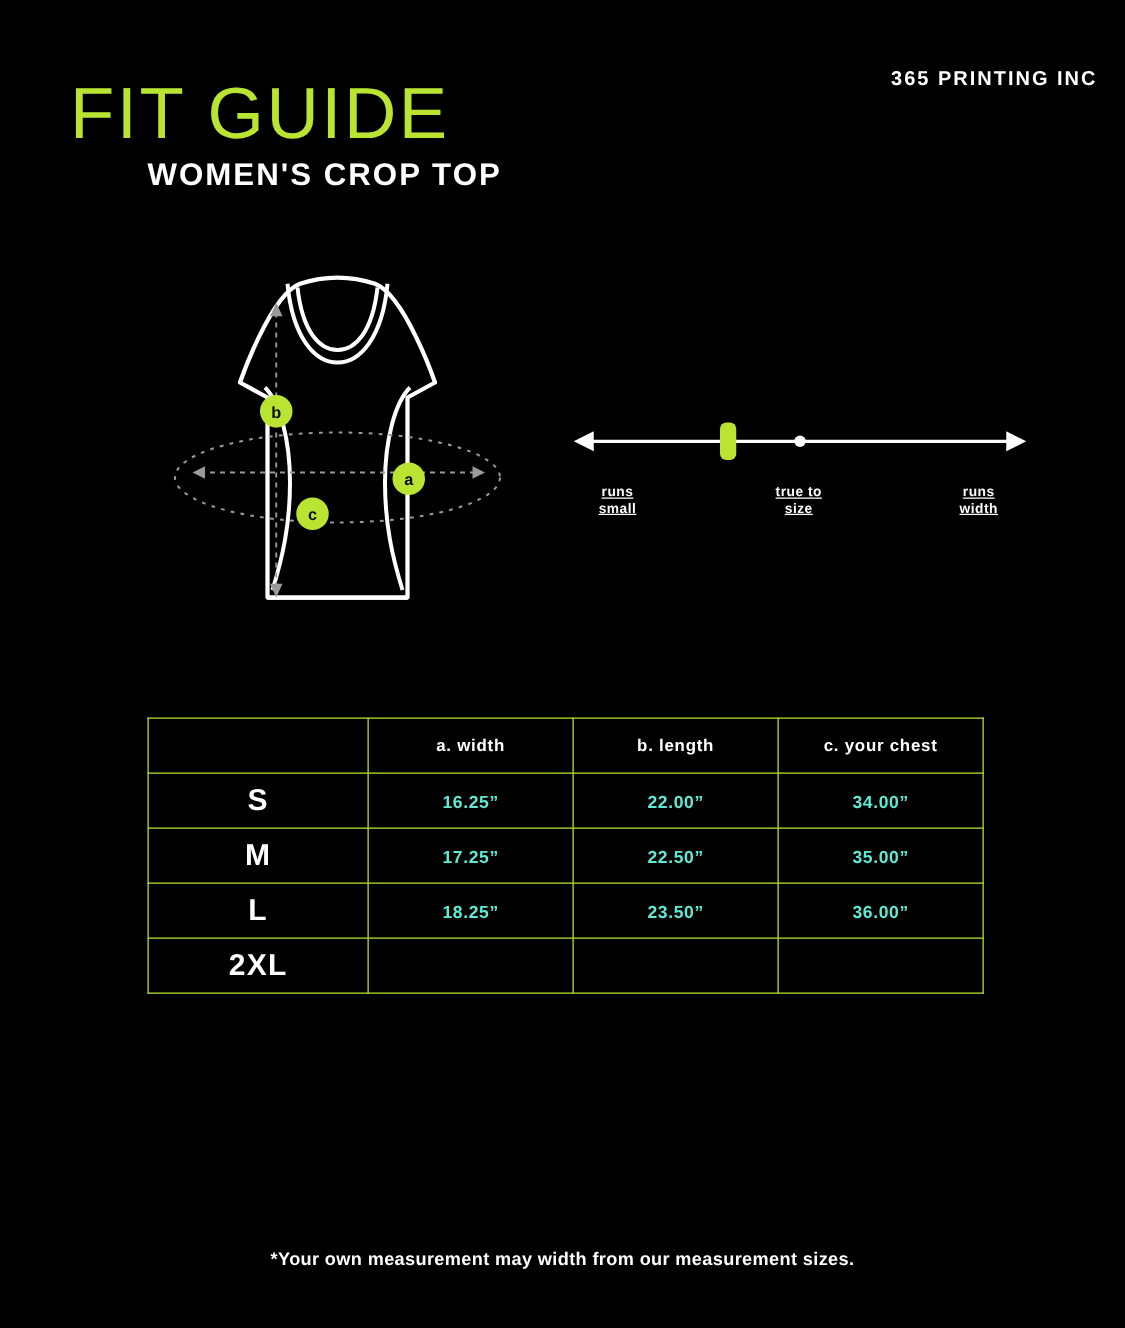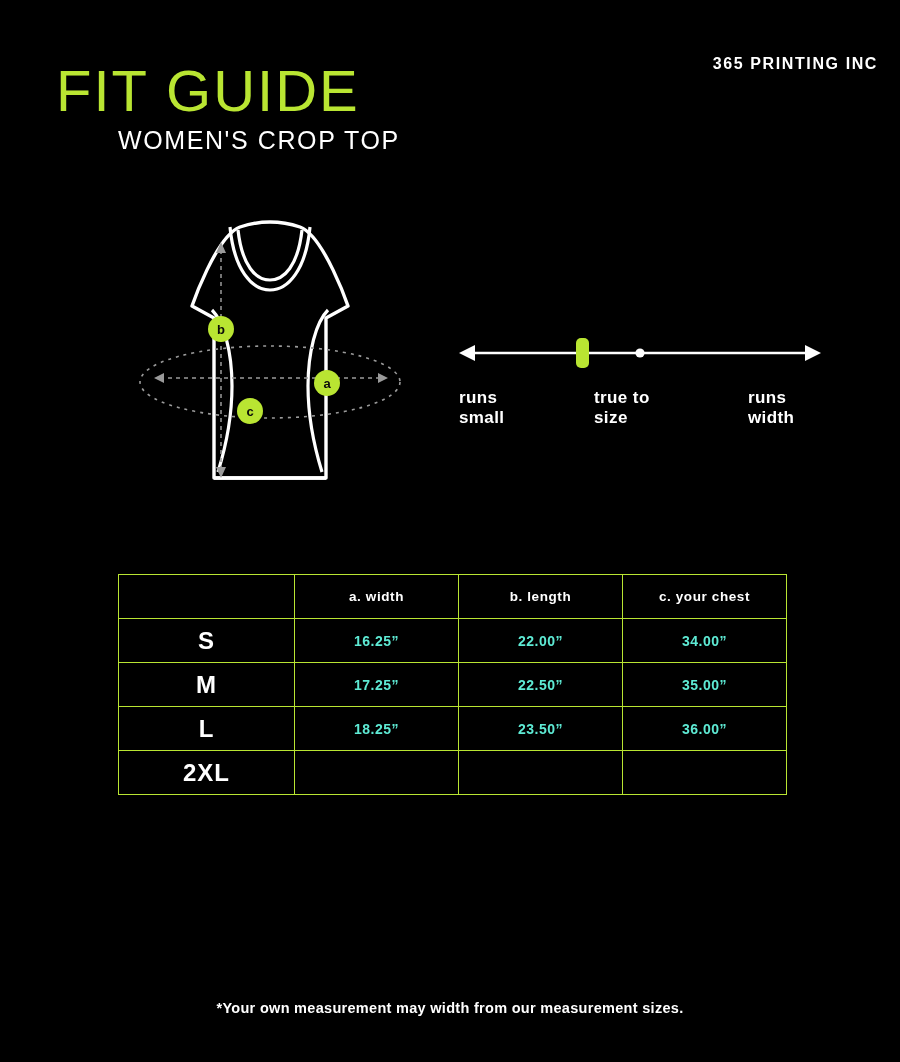--- a/index.html
+++ b/index.html
@@ -38,21 +38,21 @@
     font-weight: normal;
     letter-spacing: 2px;
     color: #b9e532;
     line-height: 1;
   }
   .subtitle {
     position: absolute;
     left: 118px;
     top: 128px;
     font-size: 25px;
-    font-weight: normal;
+    font-weight: bold;
     letter-spacing: 1.6px;
     color: #ffffff;
     line-height: 1;
   }
 
   
   .garment {
     position: absolute;
     left: 120px;
     top: 210px;
@@ -80,25 +80,27 @@
   
   .scale {
     position: absolute;
     left: 455px;
     top: 325px;
     width: 370px;
     height: 110px;
   }
   .scale-label {
     position: absolute;
-    font-size: 17px;
+    font-size: 11px;
     font-weight: bold;
     letter-spacing: 0.4px;
+    text-align: center;
     line-height: 1.15;
     color: #ffffff;
+    text-decoration: underline;
   }
   .scale-label.left  { left: 4px;   top: 63px; width: 70px; }
   .scale-label.mid   { left: 139px; top: 63px; width: 90px; }
   .scale-label.right { left: 293px; top: 63px; width: 70px; }
 
   
   table.size-table {
     position: absolute;
     left: 118px;
     top: 574px;

